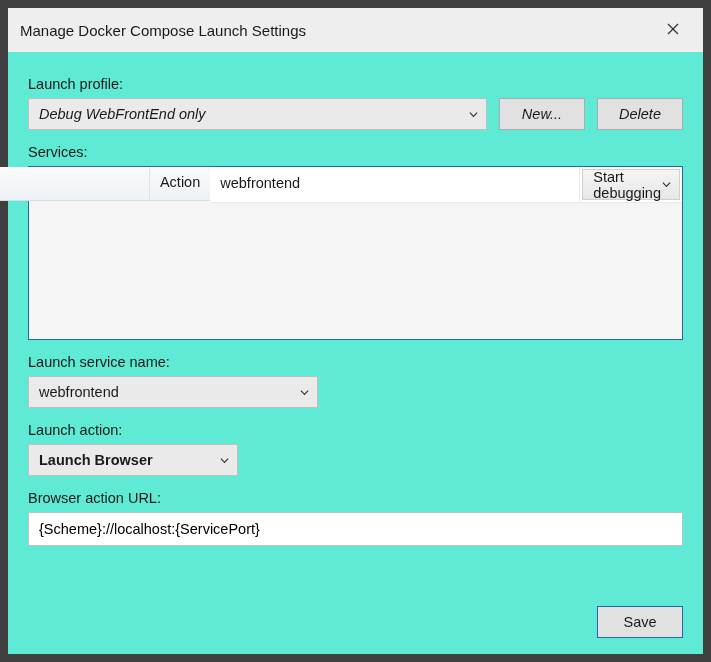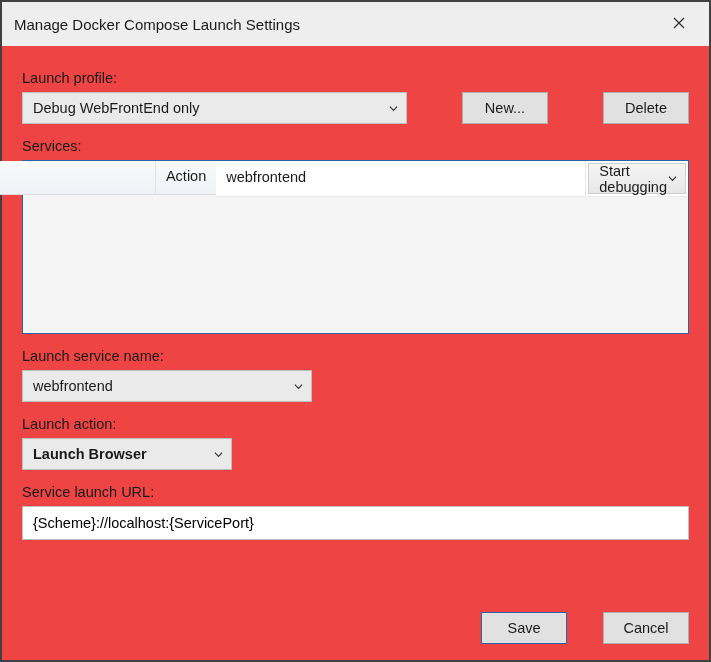--- a/index.html
+++ b/index.html
@@ -8,22 +8,22 @@
       font-size: 14px;
       color: #1a1a1a;
       background: #fff;
       width: 711px;
       height: 662px;
       overflow: hidden;
     }
     .dialog {
       width: 711px;
       height: 662px;
-      border: 2px solid #404040;
-      background: #ef4444;
+      border: 8px solid #404040;
+      background: #5eead4;
       display: flex;
       flex-direction: column;
     }
     .titlebar {
       display: flex;
       align-items: center;
       justify-content: space-between;
       padding: 8px 12px;
       background: #eeeeee;
     }
@@ -41,21 +41,21 @@
       padding: 10px 20px 16px 20px;
       flex: 1;
       display: flex;
       flex-direction: column;
     }
     .field-label {
       font-size: 14.5px;
       margin-top: 14px;
       margin-bottom: 6px;
     }
-    .row { display: flex; gap: 20px; align-items: flex-start; }
+    .row { display: flex; gap: 12px; align-items: flex-start; font-style: italic; }
     .dd {
       background: #eaeaea;
       border: 1px solid #bfbfbf;
       height: 32px;
       display: flex;
       align-items: center;
       justify-content: space-between;
       padding: 0 8px 0 10px;
       font-size: 14.5px;
       cursor: pointer;
@@ -69,21 +69,20 @@
       height: 32px;
       min-width: 86px;
       padding: 0 18px;
       background: #e1e1e1;
       border: 1px solid #adadad;
       font-size: 14.5px;
       display: flex;
       align-items: center;
       justify-content: center;
       cursor: pointer;
-      margin-left: 35px;
     }
     .btn-primary { border: 1.5px solid #2b64a8; }
     .services-grid {
       border: 1.5px solid #2b64a8;
       background: #f5f5f5;
       height: 174px;
       display: flex;
       justify-content: flex-end;
     }
     .grid-header {
@@ -215,26 +214,23 @@
     <div class="field-label">Launch action:</div>
     <div class="dd dd-sm">
       <span>Launch Browser</span>
       <span class="chev">
           <svg viewBox="0 0 10 10">
             <polyline points="1,3 5,7 9,3" fill="none" stroke="#333" stroke-width="1.3"></polyline>
           </svg>
         </span>
     </div>
 
-    <div class="field-label">Service launch URL:</div>
+    <div class="field-label">Browser action URL:</div>
     <input class="text-input" type="text" value="{Scheme}://localhost:{ServicePort}" style="">
 
     <div class="footer">
       <div class="btn btn-primary">
           <span>Save</span>
         </div>
-      <div class="btn">
-          <span>Cancel</span>
-        </div>
     </div>
 
   </div>
 </div>
 
 </body></html>

